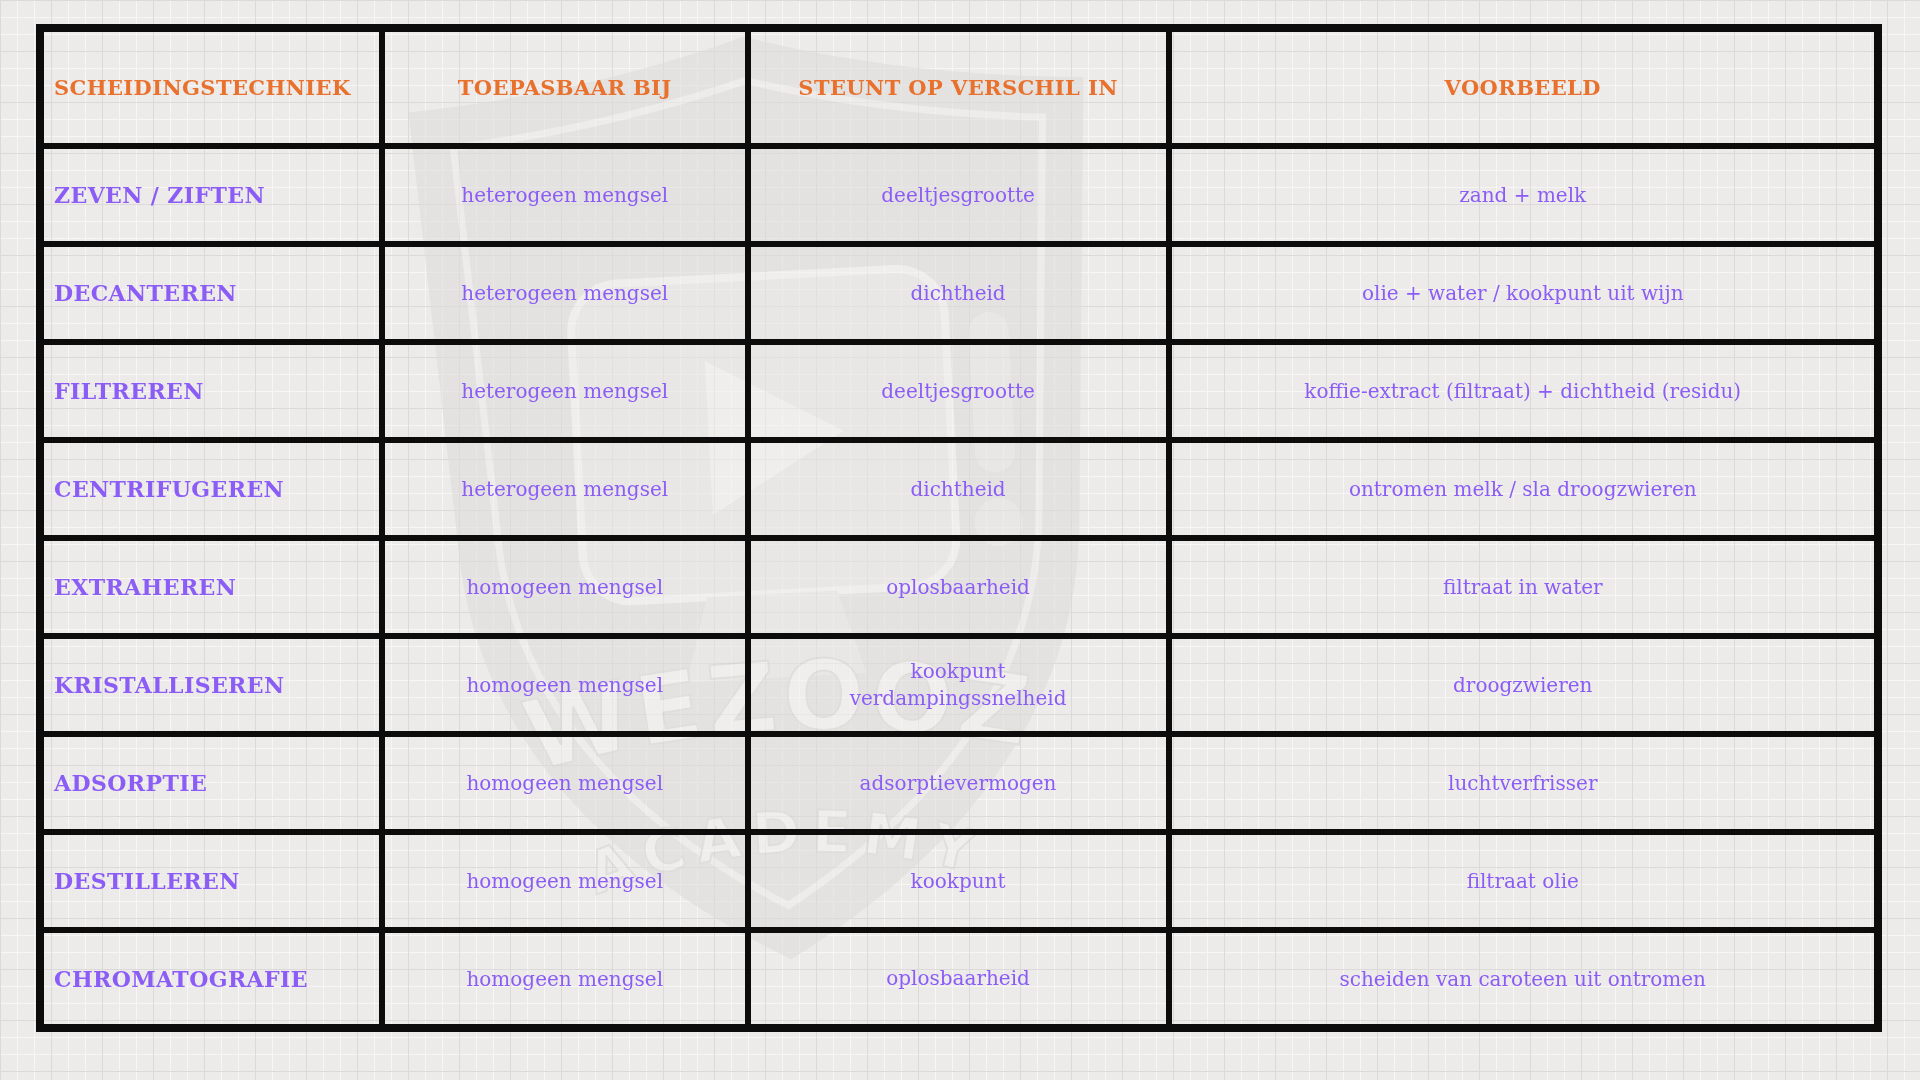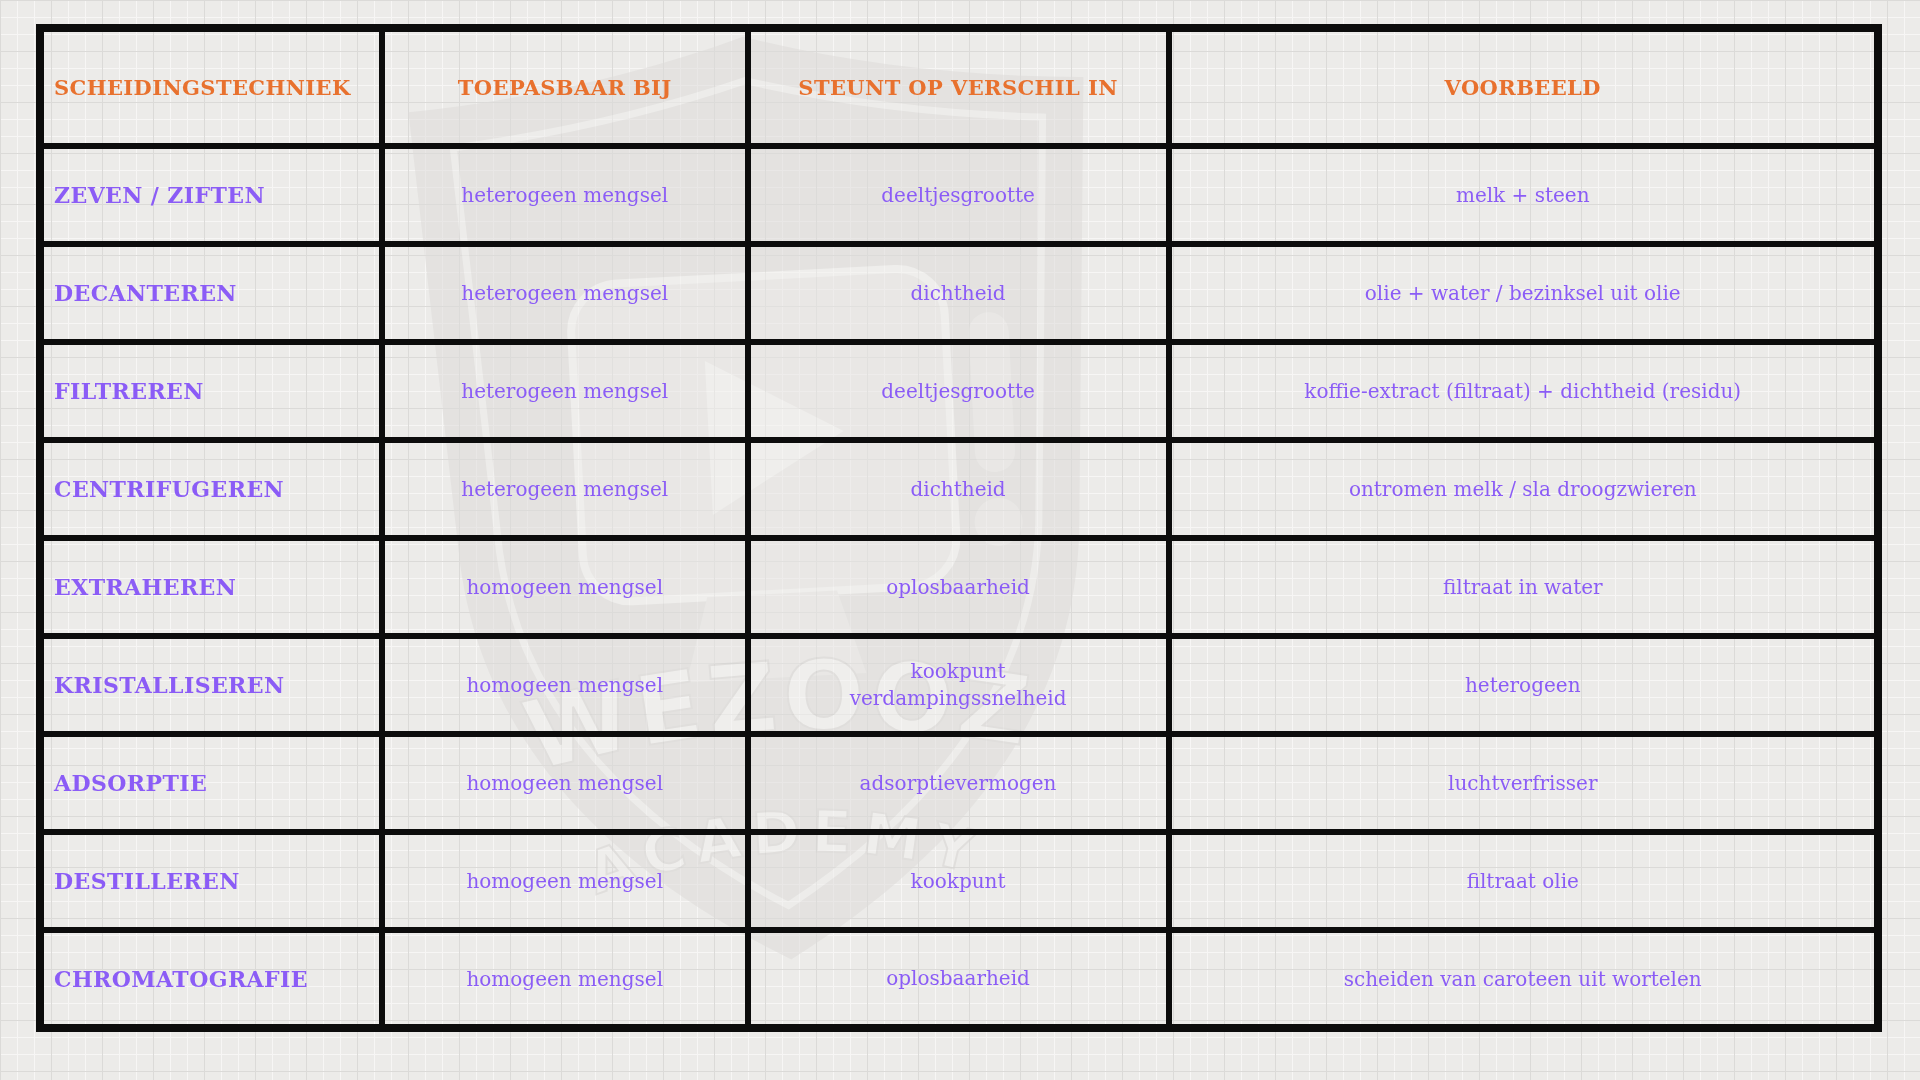--- a/index.html
+++ b/index.html
@@ -150,27 +150,27 @@
       <th>TOEPASBAAR BIJ</th>
       <th>STEUNT OP VERSCHIL IN</th>
       <th>VOORBEELD</th>
     </tr>
   </thead>
   <tbody>
     <tr>
       <td class="tech">ZEVEN / ZIFTEN</td>
       <td>heterogeen mengsel</td>
       <td class="diff">deeltjesgrootte</td>
-      <td>melk + steen</td>
+      <td>zand + melk</td>
     </tr>
     <tr>
       <td class="tech">DECANTEREN</td>
       <td>heterogeen mengsel</td>
       <td class="diff">dichtheid</td>
-      <td>olie + water / bezinksel uit olie</td>
+      <td>olie + water / kookpunt uit wijn</td>
     </tr>
     <tr>
       <td class="tech">FILTREREN</td>
       <td>heterogeen mengsel</td>
       <td class="diff">deeltjesgrootte</td>
       <td>koffie-extract (filtraat) + dichtheid (residu)</td>
     </tr>
     <tr>
       <td class="tech">CENTRIFUGEREN</td>
       <td>heterogeen mengsel</td>
@@ -181,34 +181,34 @@
       <td class="tech">EXTRAHEREN</td>
       <td>homogeen mengsel</td>
       <td class="diff">oplosbaarheid</td>
       <td>filtraat in water</td>
     </tr>
     <tr>
       <td class="tech">KRISTALLISEREN</td>
       <td>homogeen mengsel</td>
       <td class="diff">kookpunt
 verdampingssnelheid</td>
-      <td>heterogeen</td>
+      <td>droogzwieren</td>
     </tr>
     <tr>
       <td class="tech">ADSORPTIE</td>
       <td>homogeen mengsel</td>
       <td class="diff">adsorptievermogen</td>
       <td>luchtverfrisser</td>
     </tr>
     <tr>
       <td class="tech">DESTILLEREN</td>
       <td>homogeen mengsel</td>
       <td class="diff">kookpunt</td>
       <td>filtraat olie</td>
     </tr>
     <tr>
       <td class="tech">CHROMATOGRAFIE</td>
       <td>homogeen mengsel</td>
       <td class="diff">oplosbaarheid</td>
-      <td>scheiden van caroteen uit wortelen</td>
+      <td>scheiden van caroteen uit ontromen</td>
     </tr>
   </tbody>
 </table>
 
 </body></html>

